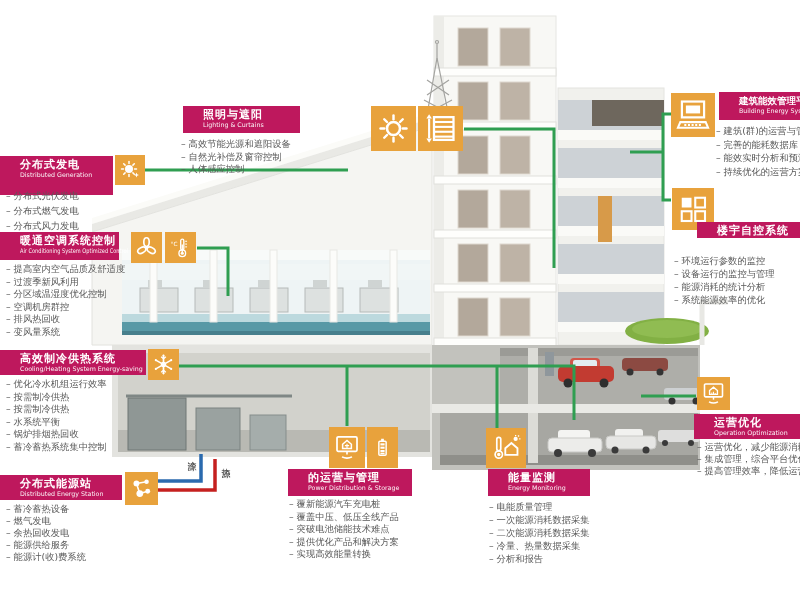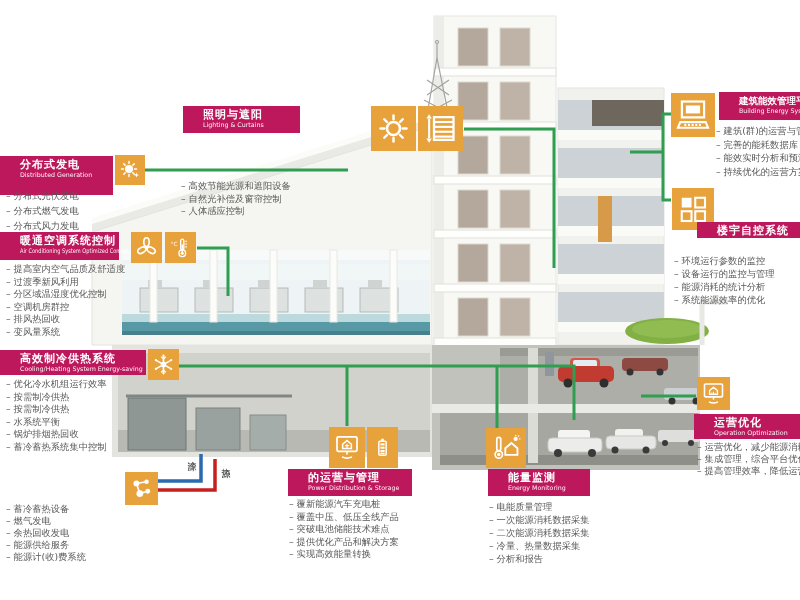--- a/index.html
+++ b/index.html
@@ -36,21 +36,21 @@
   #icon-s7a{left:125px;top:472px;width:33px;height:33px;}
   #icon-s8a{left:329px;top:427px;width:36px;height:41px;}
   #icon-s8b{left:367px;top:427px;width:31px;height:41px;}
   #icon-s9a{left:486px;top:428px;width:40px;height:40px;}
   #icon-s10a{left:697px;top:377px;width:33px;height:33px;}
   
   .items{position:absolute;}
   .fi{font-size:9.3px;color:#595959;white-space:nowrap;}
   .fi::before{content:"– ";}
   #items-s1{left:6px;top:188px;}  #items-s1 .fi{line-height:15px;}
-  #items-s2{left:181px;top:138px;margin-top:42px;} #items-s2 .fi{line-height:12.5px;}
+  #items-s2{left:181px;top:138px;} #items-s2 .fi{line-height:12.5px;}
   #items-s3{left:716px;top:124px;} #items-s3 .fi{line-height:13.5px;}
   #items-s4{left:674px;top:254px;} #items-s4 .fi{line-height:13px;}
   #items-s5{left:6px;top:263px;}  #items-s5 .fi{line-height:12.5px;}
   #items-s6{left:6px;top:378px;}  #items-s6 .fi{line-height:12.5px;}
   #items-s7{left:6px;top:503px;}  #items-s7 .fi{line-height:12px;}
   #items-s8{left:289px;top:498px;} #items-s8 .fi{line-height:12.5px;}
   #items-s9{left:489px;top:500px;} #items-s9 .fi{line-height:13px;}
   #items-s10{left:697px;top:441px;} #items-s10 .fi{line-height:12px;}
   
   .pipe-label{position:absolute;writing-mode:vertical-rl;font-size:9px;color:#4a4a4a;letter-spacing:1px;}
@@ -377,20 +377,24 @@
   </div>
   <div class="items" id="items-s6">
     <div class="fi">优化冷水机组运行效率</div>
     <div class="fi">按需制冷供热</div>
     <div class="fi">按需制冷供热</div>
     <div class="fi">水系统平衡</div>
     <div class="fi">锅炉排烟热回收</div>
     <div class="fi">蓄冷蓄热系统集中控制</div>
   </div>
 
+  <div class="bar" id="bar-s7">
+    <div class="bar-title">分布式能源站</div>
+    <div class="bar-sub">Distributed Energy Station</div>
+  </div>
   <div class="ibox" id="icon-s7a">
     <svg viewBox="0 0 24 24">
         <g stroke="#fff" stroke-width="1.4">
       <line x1="7.5" y1="7.5" x2="16.5" y2="6"></line>
           <line x1="7.5" y1="7.5" x2="10.5" y2="16.5"></line>
       <line x1="10.5" y1="16.5" x2="17.5" y2="14.5"></line>
         </g>
       <g fill="#fff">
           <circle cx="7.5" cy="7.5" r="2.6"></circle>
           <circle cx="16.5" cy="6" r="2"></circle>

